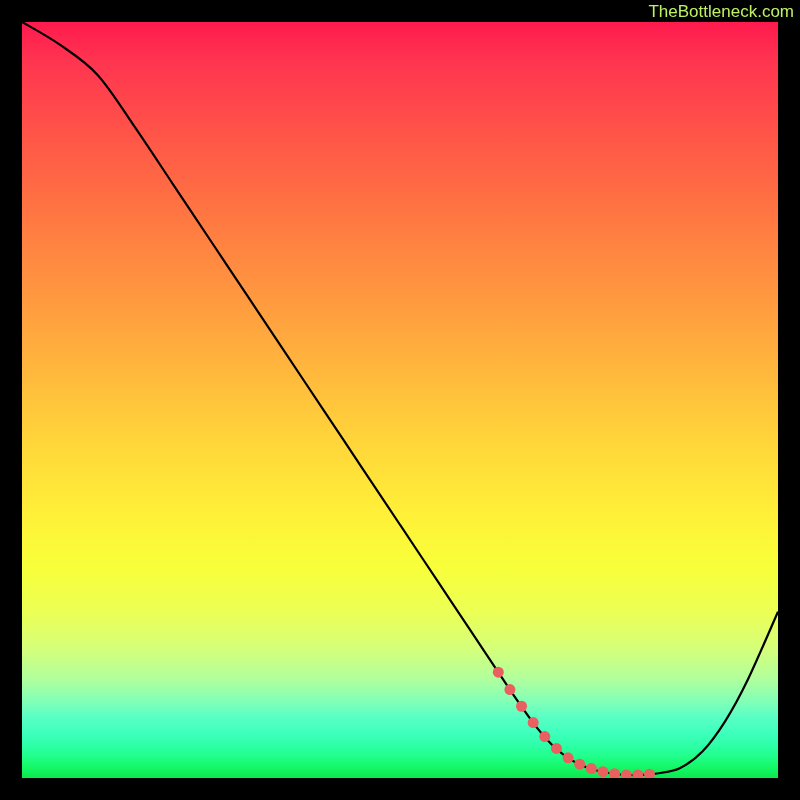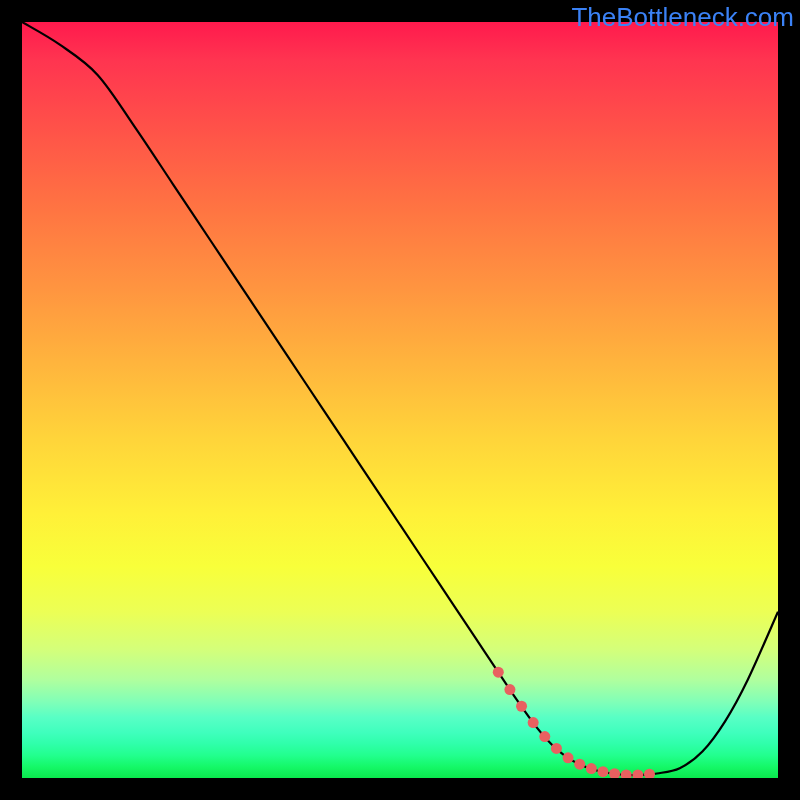--- a/index.html
+++ b/index.html
@@ -7,22 +7,22 @@
     width: 800px;
     height: 800px;
     background: #000000;
     position: relative;
     font-family: Arial, sans-serif;
   }
   .watermark {
     position: absolute;
     top: 2px;
     right: 6px;
-    color: #3b82f6;
-    font-size: 26px;
+    color: #bef264;
+    font-size: 17px;
     font-weight: normal;
     z-index: 10;
   }
   .plot-area {
     position: absolute;
     top: 22px;
     left: 22px;
     width: 756px;
     height: 756px;
     overflow: hidden;

